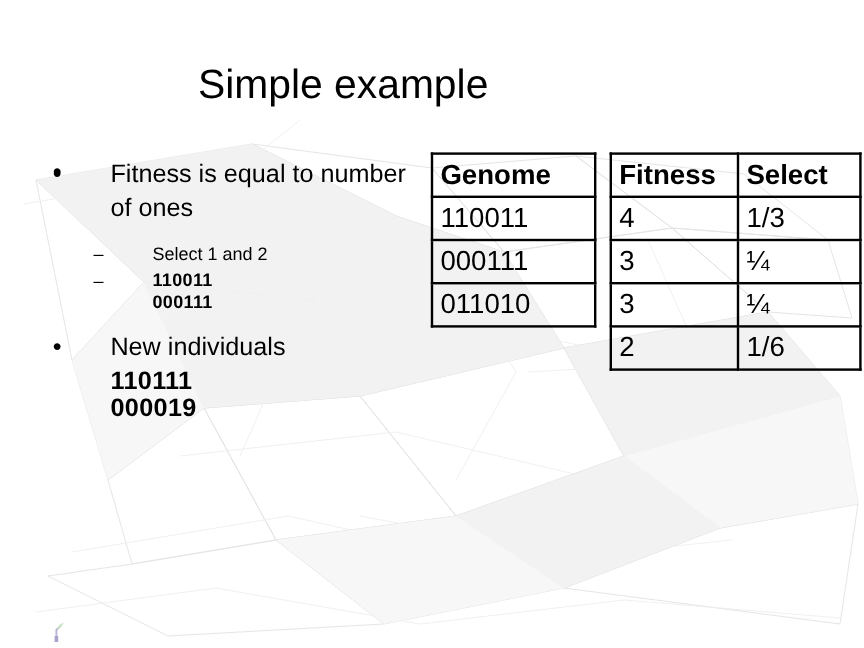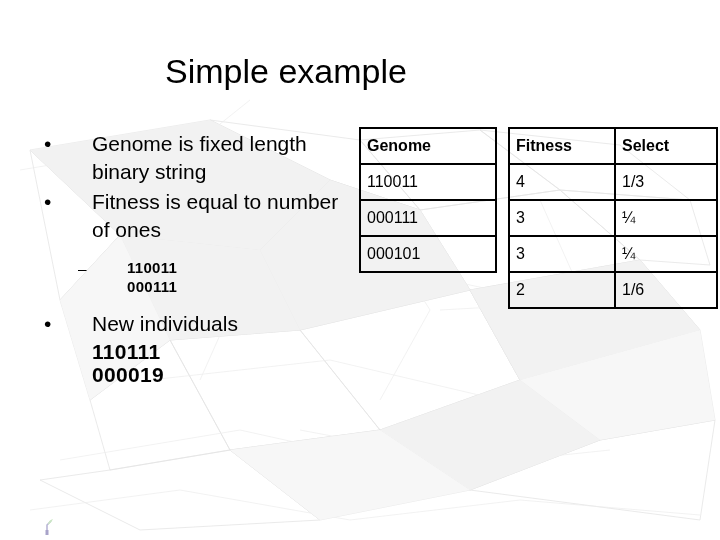--- a/index.html
+++ b/index.html
@@ -97,21 +97,21 @@
   .b  { font-weight: bold;  font-style: normal; }
   .bi { font-weight: bold;  }
 
   .spacer-sm { height: 12px; }
   .spacer-md { height: 14px; }
 
   
   .tbl {
     position: absolute;
     border-collapse: collapse;
-    font-size: 16px;
+    font-size: 23px;
     background: transparent;
   }
   .tbl td, .tbl th {
     border: 2px solid #000;
     padding: 3px 6px 4px 6px;
     font-weight: 400;
     text-align: left;
     vertical-align: middle;
     background: transparent;
     white-space: nowrap;
@@ -197,32 +197,32 @@
       <polygon points="60,300 120,235 170,340 90,400"></polygon>
     </g>
   </svg>
 
   <div id="title">Simple example</div>
 
   <div id="body">
 
     <div class="bullet-row">
       <span class="marker">•</span>
-      <span class="btext">Genome is fixed length binary string</span>
     </div>
 
     <div class="bullet-row">
       <span class="marker">•</span>
       <span class="btext">Fitness is equal to number of ones</span>
     </div>
 
     <div class="spacer-sm"></div>
 
     <div class="sub-row">
       <span class="marker">–</span>
+      <span class="btext">Select 1 and 2</span>
     </div>
 
     <div class="sub-row">
       <span class="marker">–</span>
     </div>
 
     <div class="mono-line">
       <span class="b">11</span><span class="bi">0011</span>
     </div>
 
@@ -247,21 +247,21 @@
         <tr>
       <th>Genome</th>
     </tr>
     <tr>
       <td>110011</td>
     </tr>
     <tr>
       <td>000111</td>
     </tr>
     <tr>
-      <td>000101</td>
+      <td>011010</td>
     </tr>
   </tbody>
     </table>
 
   <table class="tbl" id="fitness-table">
     <tbody>
         <tr>
       <th class="col-fitness">Fitness</th>
       <th class="col-select">Select</th>
     </tr>

